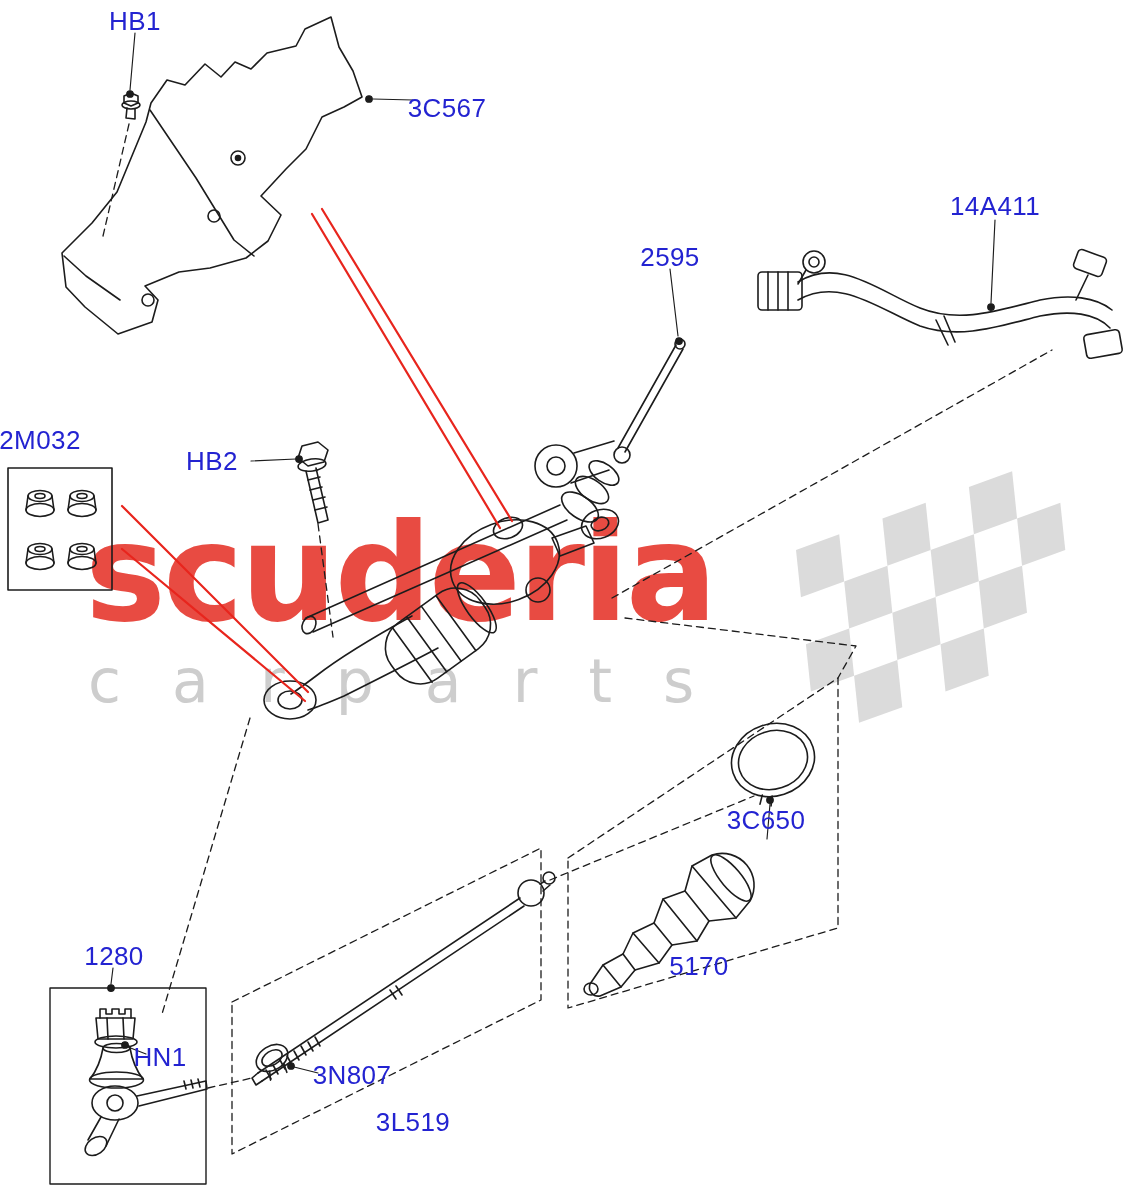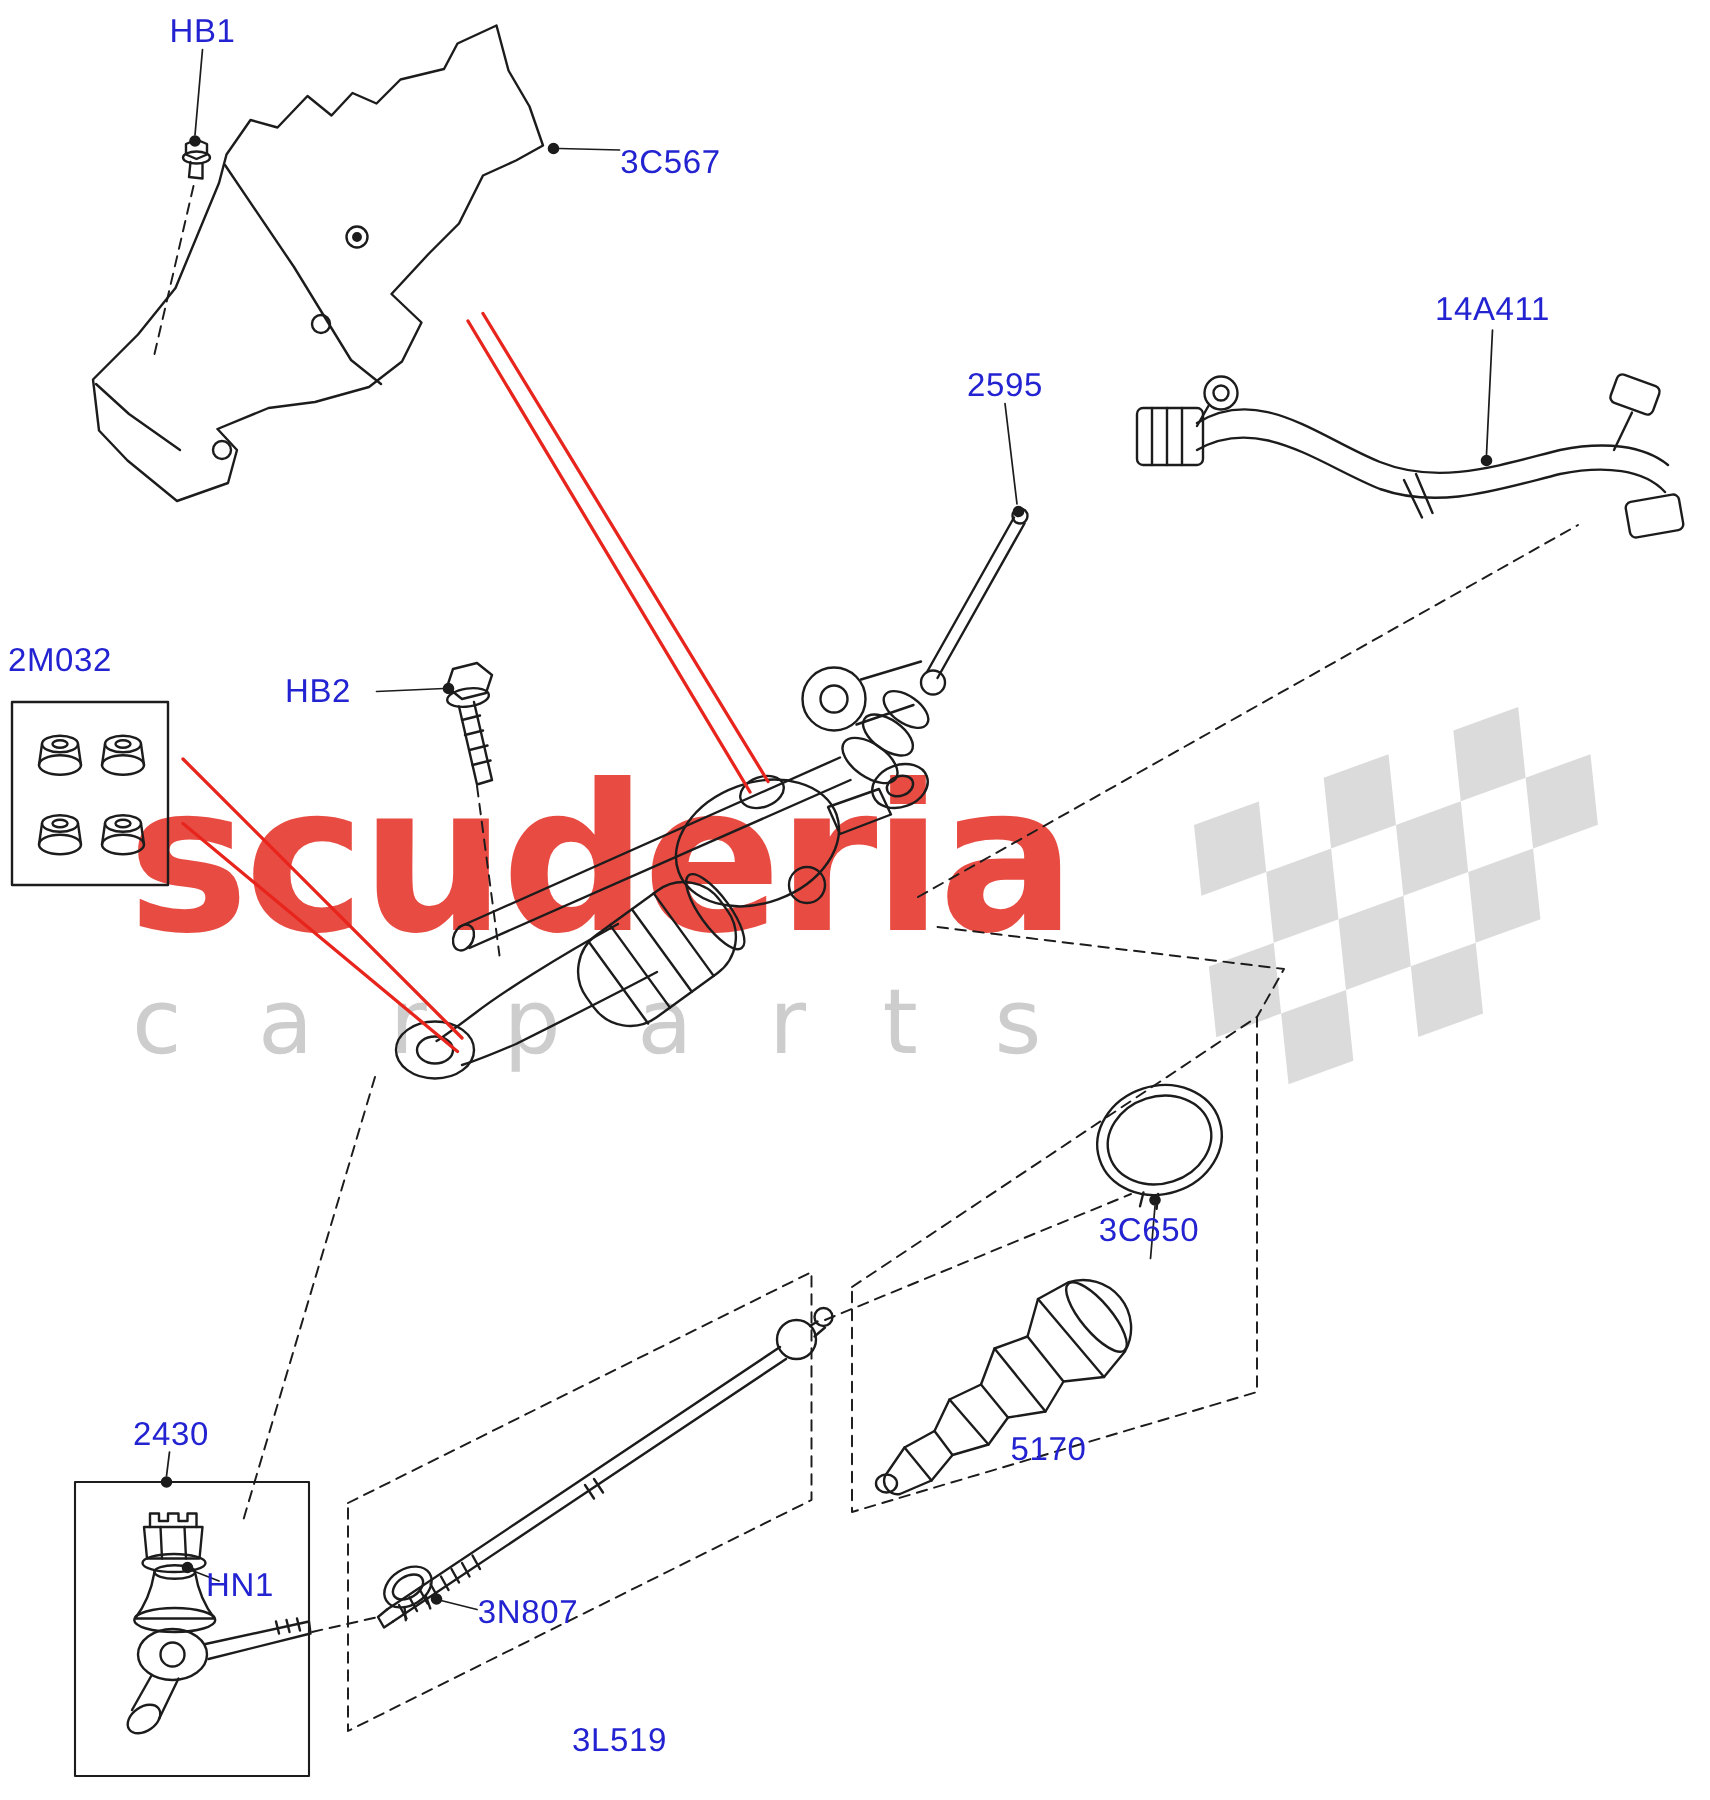--- a/index.html
+++ b/index.html
@@ -1,21 +1,21 @@
 <!DOCTYPE html>
 <html><head>
 <meta charset="utf-8">
 <style>
   html,body{margin:0;padding:0;background:#fff}
   .stage{position:relative;width:1140px;height:1200px;background:#fff;overflow:hidden;
          font-family:"Liberation Sans",sans-serif}
   .stage svg{position:absolute;left:0;top:0}
   .labels-layer{position:absolute;left:0;top:0;width:100%;height:100%}
   .part-label{position:absolute;transform:translate(-50%,-50%);
-              color:#2323d1;font-size:22px;letter-spacing:.4px;white-space:nowrap;cursor:pointer}
+              color:#2323d1;font-size:26px;letter-spacing:.4px;white-space:nowrap;cursor:pointer}
 </style>
 </head>
 <body>
 
 <div class="stage">
 
   <svg width="1140" height="1200" viewBox="0 0 1140 1200">
 
     <g transform="translate(796,550) rotate(-20) skewX(-14)" fill="#dbdbdb">
       <rect x="0" y="0" width="46" height="46"></rect>
@@ -222,19 +222,19 @@
 
   <div class="labels-layer">
     <div class="part-label" style="left:135px;top:21px">HB1</div>
     <div class="part-label" style="left:447px;top:108px">3C567</div>
     <div class="part-label" style="left:995px;top:206px">14A411</div>
     <div class="part-label" style="left:670px;top:257px">2595</div>
     <div class="part-label" style="left:40px;top:440px">2M032</div>
     <div class="part-label" style="left:212px;top:461px">HB2</div>
     <div class="part-label" style="left:766px;top:820px">3C650</div>
     <div class="part-label" style="left:699px;top:966px">5170</div>
-    <div class="part-label" style="left:114px;top:956px">2430</div>
+    <div class="part-label" style="left:114px;top:956px">1280</div>
     <div class="part-label" style="left:160px;top:1057px">HN1</div>
     <div class="part-label" style="left:352px;top:1075px">3N807</div>
-    <div class="part-label" style="left:413px;top:1160px">3L519</div>
+    <div class="part-label" style="left:413px;top:1122px">3L519</div>
   </div>
 
 </div>
 
 </body></html>

